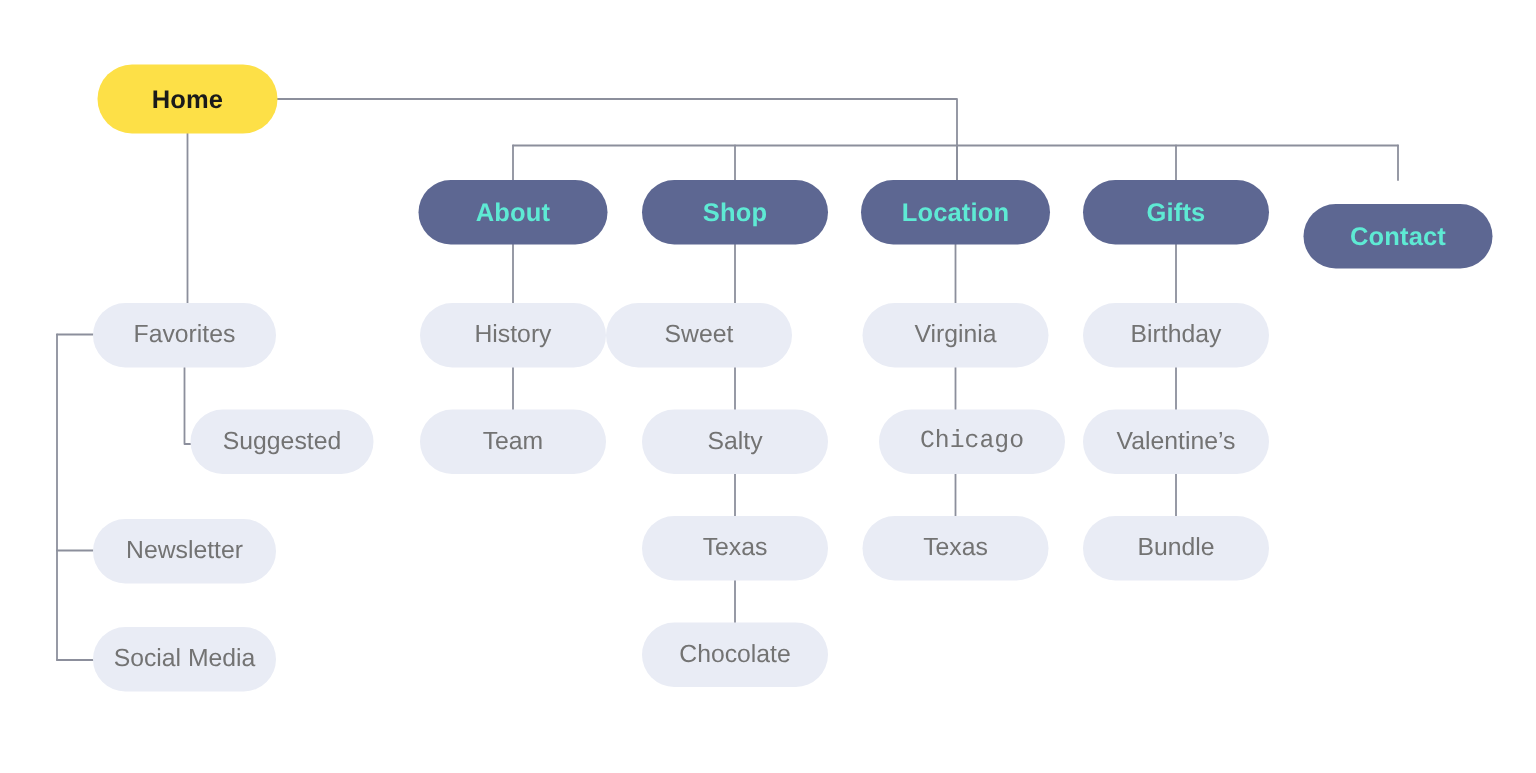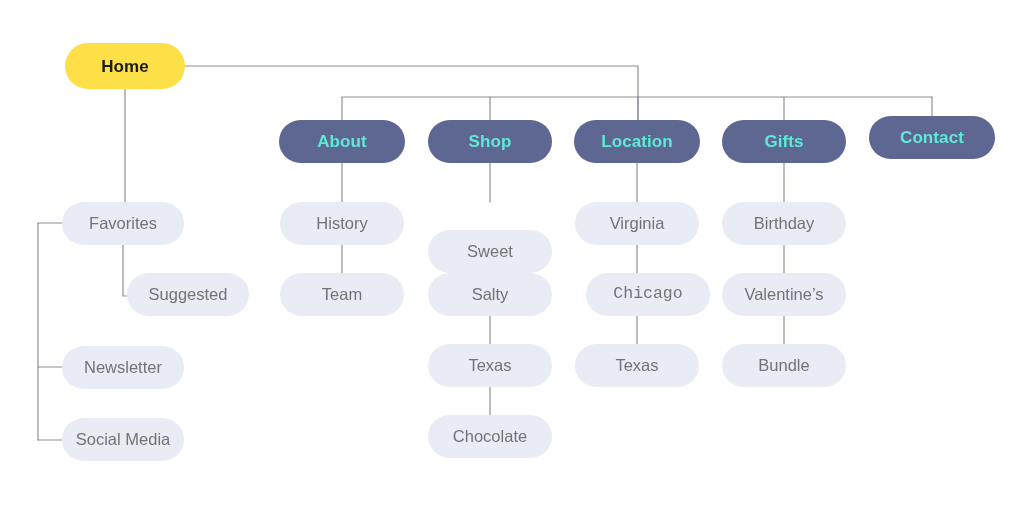--- a/index.html
+++ b/index.html
@@ -111,21 +111,21 @@
     </div>
     <div class="node node-leaf" style="left: 280px; top: 202px; width: 124px; height: 43px;">
       <span class="node-label">History</span>
     </div>
     <div class="node node-leaf" style="left: 280px; top: 273px; width: 124px; height: 43px;">
       <span class="node-label">Team</span>
     </div>
     <div class="node node-section" style="left: 428px; top: 120px; width: 124px; height: 43px;">
       <span class="node-label">Shop</span>
     </div>
-    <div class="node node-leaf" style="left: 428px; top: 202px; width: 124px; height: 43px; margin-top: 28px;">
+    <div class="node node-leaf" style="left: 404px; top: 202px; width: 124px; height: 43px;">
       <span class="node-label">Sweet</span>
     </div>
     <div class="node node-leaf" style="left: 428px; top: 273px; width: 124px; height: 43px;">
       <span class="node-label">Salty</span>
     </div>
     <div class="node node-leaf" style="left: 428px; top: 344px; width: 124px; height: 43px;">
       <span class="node-label">Texas</span>
     </div>
     <div class="node node-leaf" style="left: 428px; top: 415px; width: 124px; height: 43px;">
       <span class="node-label">Chocolate</span>
@@ -147,16 +147,16 @@
     </div>
     <div class="node node-leaf" style="left: 722px; top: 202px; width: 124px; height: 43px;">
       <span class="node-label">Birthday</span>
     </div>
     <div class="node node-leaf" style="left: 722px; top: 273px; width: 124px; height: 43px;">
       <span class="node-label">Valentine’s</span>
     </div>
     <div class="node node-leaf" style="left: 722px; top: 344px; width: 124px; height: 43px;">
       <span class="node-label">Bundle</span>
     </div>
-    <div class="node node-section" style="left: 869px; top: 116px; width: 126px; height: 43px;">
+    <div class="node node-section" style="left: 869px; top: 136px; width: 126px; height: 43px;">
       <span class="node-label">Contact</span>
     </div>
   </div>
 
 </body></html>

